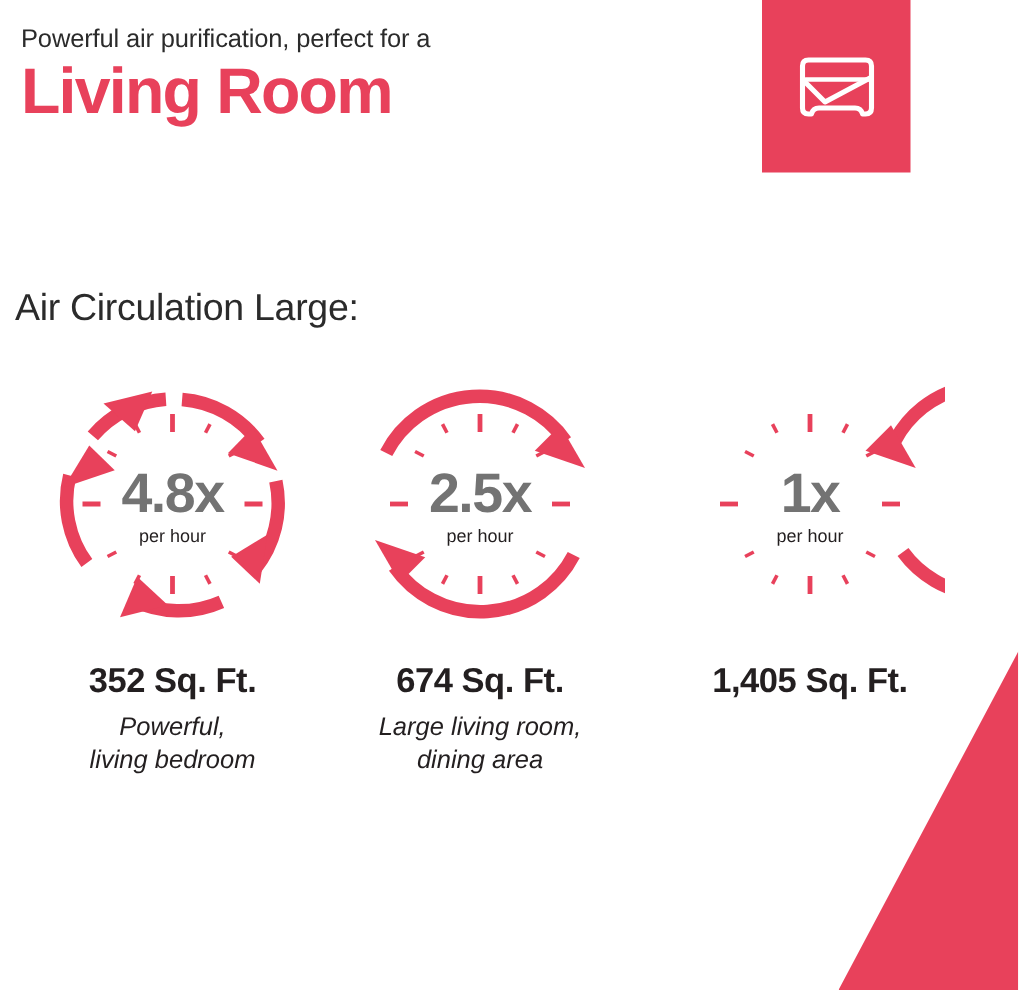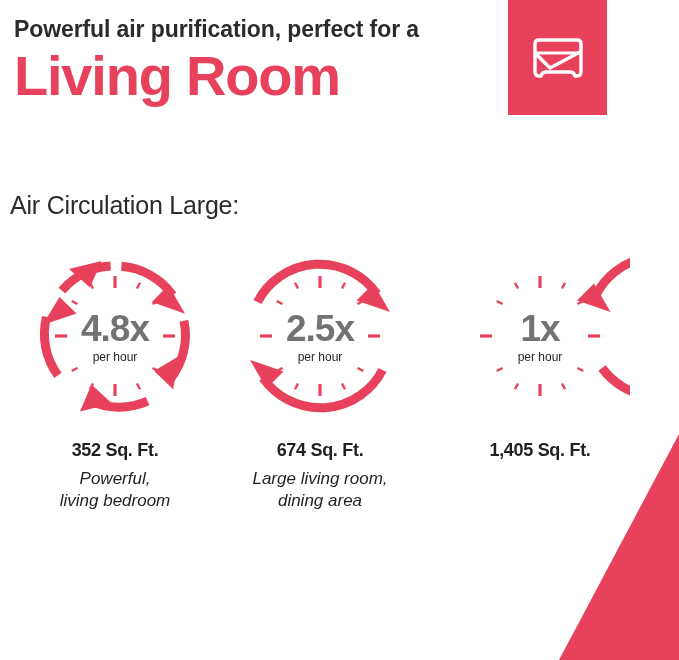--- a/index.html
+++ b/index.html
@@ -17,29 +17,29 @@
   }
 
   
   #header-block {
     position: absolute;
     left: 14px;
     top: 16px;
     width: 480px;
   }
   #headline-sub {
-    font-size: 23px;
-    font-weight: 700;
+    font-size: 17px;
+    font-weight: 400;
     letter-spacing: -0.1px;
     color: #2b2b2b;
     line-height: 1.2;
     white-space: nowrap;
   }
   #headline-main {
-    font-size: 56px;
+    font-size: 43px;
     font-weight: 700;
     color: #E8415B;
     line-height: 1.08;
     letter-spacing: -1.2px;
     margin-top: 2px;
     white-space: nowrap;
   }
 
   
   #room-icon-badge {
@@ -120,21 +120,21 @@
     top: 440px;
     width: 679px;
   }
   .caption {
     position: absolute;
     top: 0;
     width: 226px;
     text-align: center;
   }
   .caption-area {
-    font-size: 18px;
+    font-size: 23px;
     font-weight: 700;
     color: #231f20;
     letter-spacing: -0.3px;
     line-height: 1.2;
     white-space: nowrap;
   }
   .caption-desc {
     margin-top: 6px;
     font-size: 17px;
     font-style: italic;

